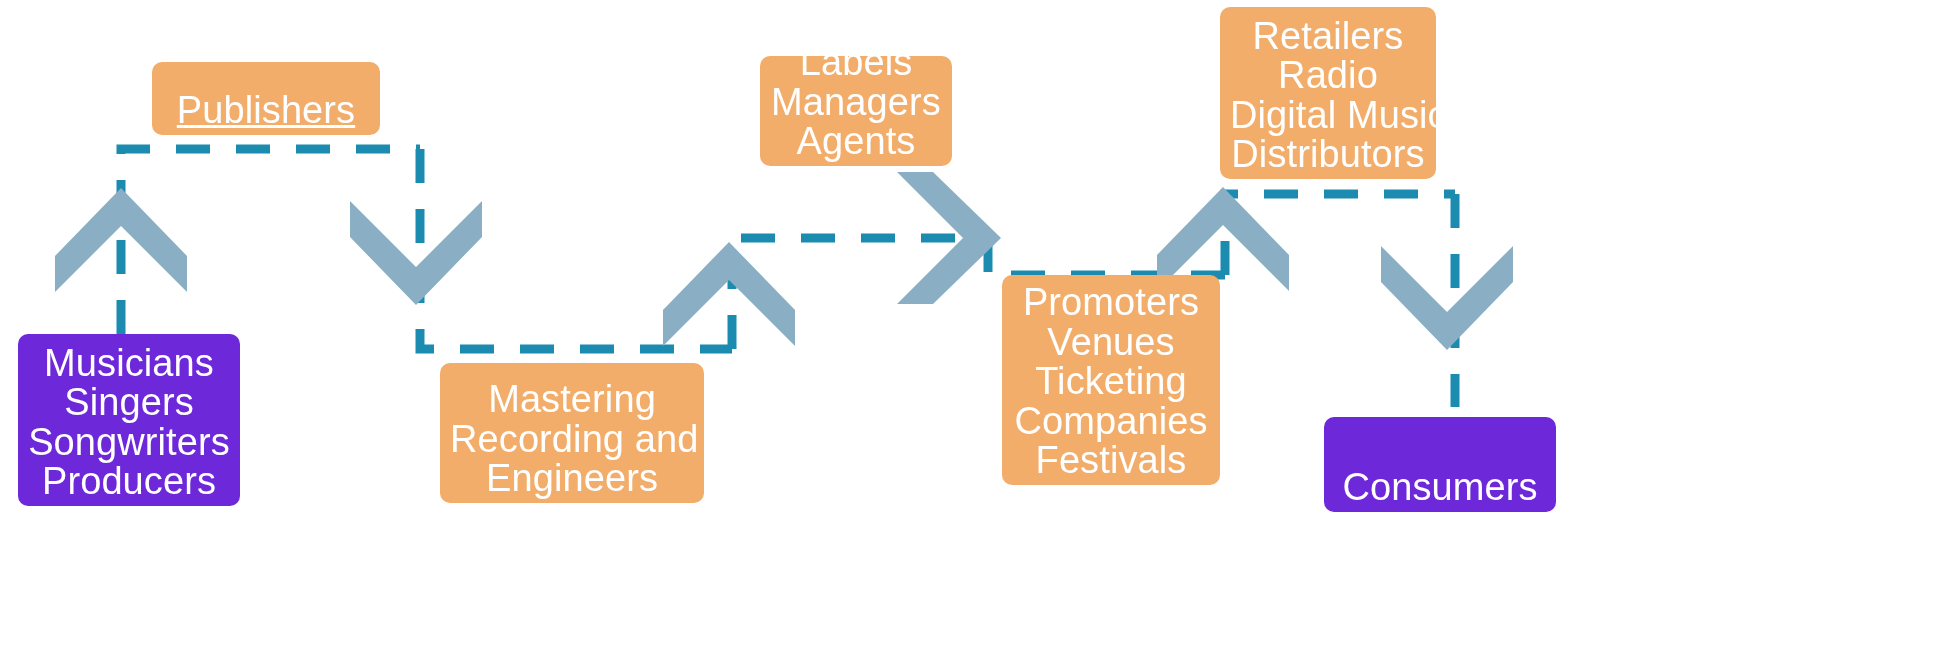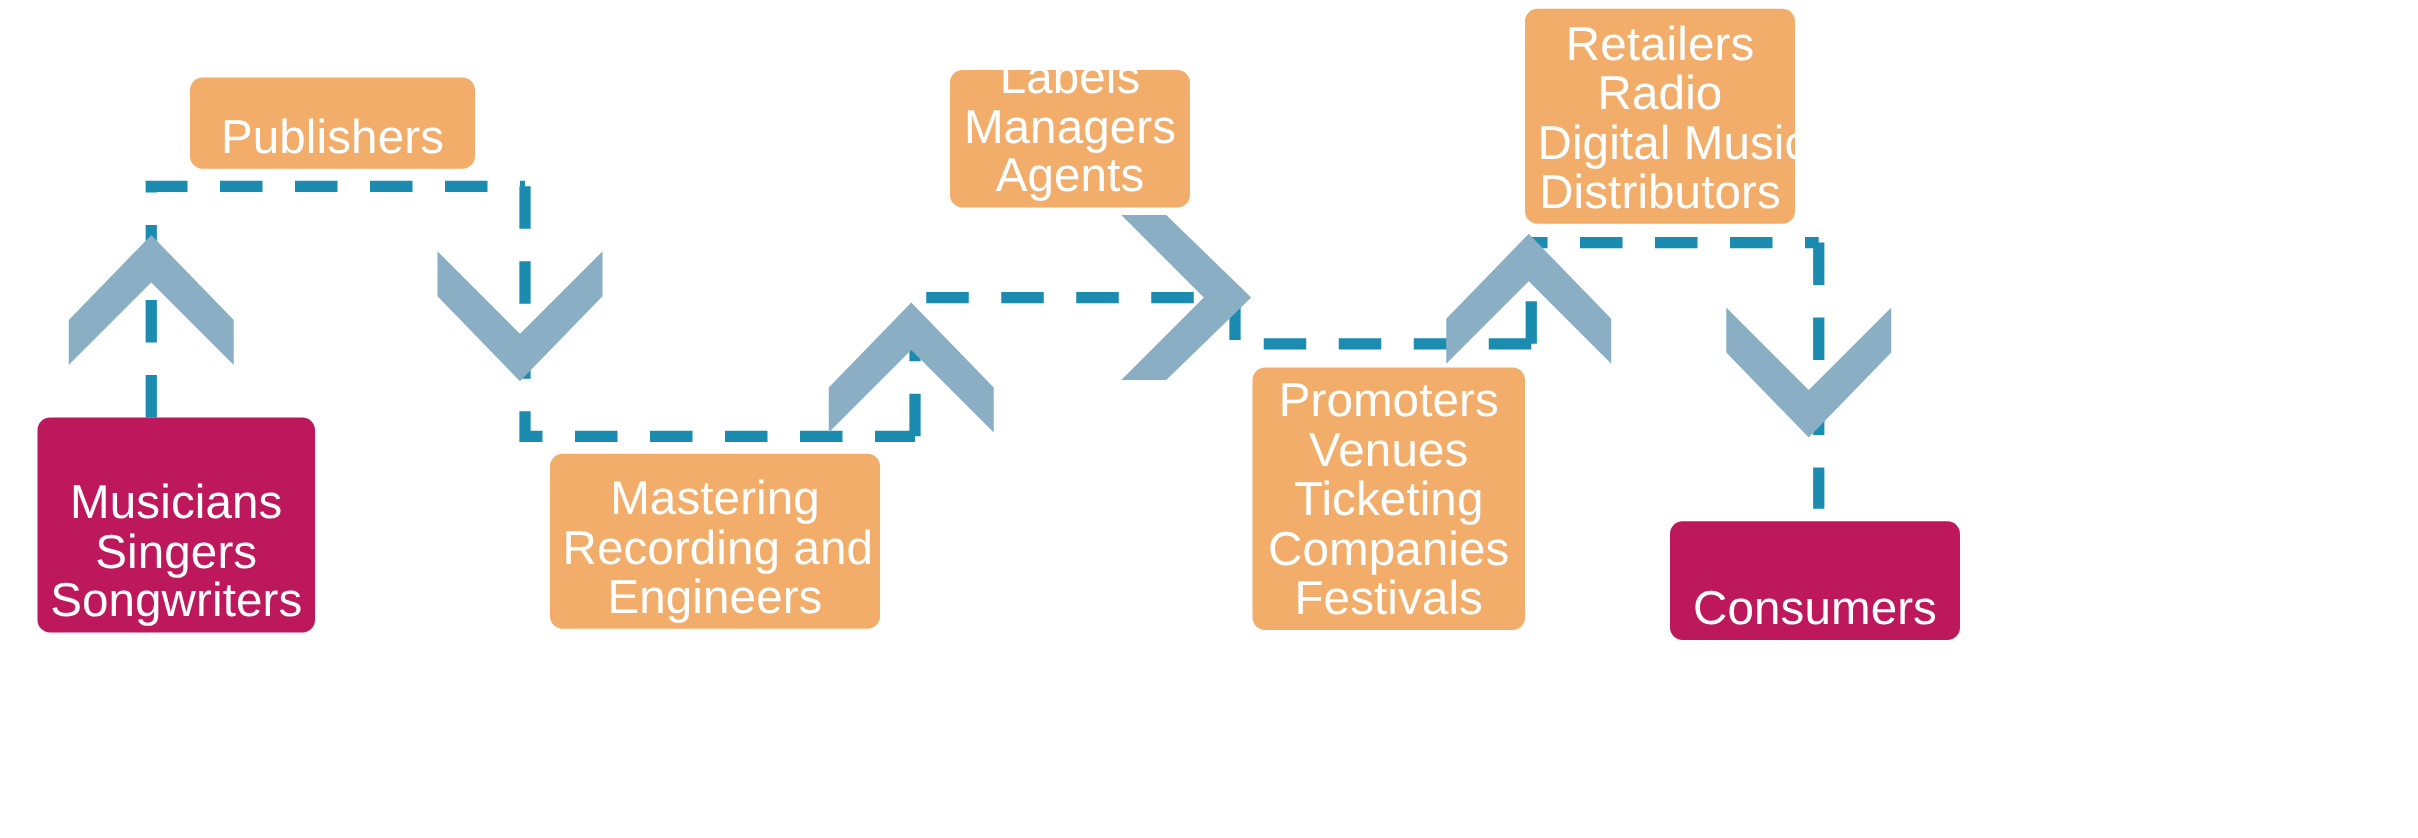--- a/index.html
+++ b/index.html
@@ -30,21 +30,21 @@
     letter-spacing: 0.1px;
     font-weight: 400;
     z-index: 4;
     padding: 4px 10px;
   }
   .node .lines {
     width: 100%;
   }
   .node .ln { display: block; white-space: nowrap; }
   .node-orange { background: #f2ad6b; }
-  .node-crimson { background: #be185d; margin-left: 12px; }
+  .node-crimson { background: #6d28d9; }
 
   svg#wires {
     position: absolute;
     left: 0; top: 0;
     width: 1934px;
     height: 670px;
     z-index: 2;
     pointer-events: none;
   }
   .dash {
@@ -70,47 +70,48 @@
       <path class="dash" d="M 1225 275 L 1225 194 L 1455 194"></path>
       <path class="dash" d="M 1455 194 L 1455 407"></path>
       <polygon class="chev" points="121.0,188.0 187.0,256.0 187.0,292.0 121.0,226.0 55.0,292.0 55.0,256.0"></polygon>
       <polygon class="chev" points="416.0,305.0 350.0,237.0 350.0,201.0 416.0,267.0 482.0,201.0 482.0,237.0"></polygon>
       <polygon class="chev" points="729.0,242.0 795.0,310.0 795.0,346.0 729.0,280.0 663.0,346.0 663.0,310.0"></polygon>
       <polygon class="chev" points="1001.0,238.0 933.0,304.0 897.0,304.0 963.0,238.0 897.0,172.0 933.0,172.0"></polygon>
       <polygon class="chev" points="1223.0,187.0 1289.0,255.0 1289.0,291.0 1223.0,225.0 1157.0,291.0 1157.0,255.0"></polygon>
       <polygon class="chev" points="1447.0,350.0 1381.0,282.0 1381.0,246.0 1447.0,312.0 1513.0,246.0 1513.0,282.0"></polygon>
     </svg>
   <div id="nodes-layer">
-      <div class="node node-orange" style="left: 152px; top: 62px; width: 228px; height: 73px; font-size: 38px;">
+      <div class="node node-orange" style="left: 152px; top: 62px; width: 228px; height: 73px; font-size: 38px; text-decoration: underline;">
         <div class="lines">
           <span class="ln">Publishers</span>
         </div>
       </div>
       <div class="node node-crimson" style="left: 18px; top: 334px; width: 222px; height: 172px; font-size: 38px;">
         <div class="lines">
           <span class="ln">Musicians</span>
           <span class="ln">Singers</span>
           <span class="ln">Songwriters</span>
+          <span class="ln">Producers</span>
         </div>
       </div>
       <div class="node node-orange" style="left: 440px; top: 363px; width: 264px; height: 140px; font-size: 38px;">
         <div class="lines">
           <span class="ln">Mastering</span>
           <span class="ln">Recording and</span>
           <span class="ln">Engineers</span>
         </div>
       </div>
       <div class="node node-orange" style="left: 760px; top: 56px; width: 192px; height: 110px; font-size: 38px;">
         <div class="lines">
           <span class="ln">Labels</span>
           <span class="ln">Managers</span>
           <span class="ln">Agents</span>
         </div>
       </div>
-      <div class="node node-orange" style="left: 1002px; top: 294px; width: 218px; height: 210px; font-size: 38px;">
+      <div class="node node-orange" style="left: 1002px; top: 275px; width: 218px; height: 210px; font-size: 38px;">
         <div class="lines">
           <span class="ln">Promoters</span>
           <span class="ln">Venues</span>
           <span class="ln">Ticketing</span>
           <span class="ln">Companies</span>
           <span class="ln">Festivals</span>
         </div>
       </div>
       <div class="node node-orange" style="left: 1220px; top: 7px; width: 216px; height: 172px; font-size: 38px;">
         <div class="lines">

